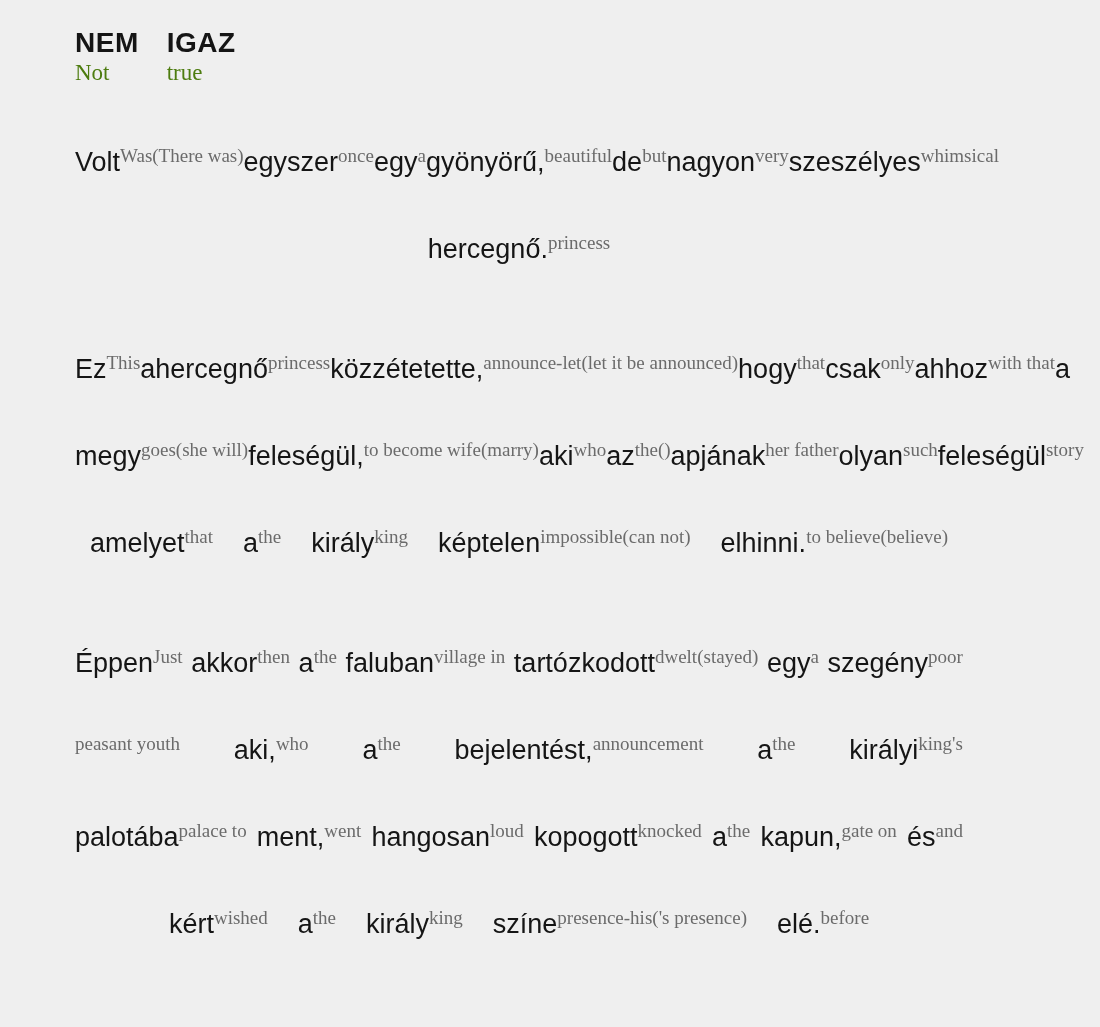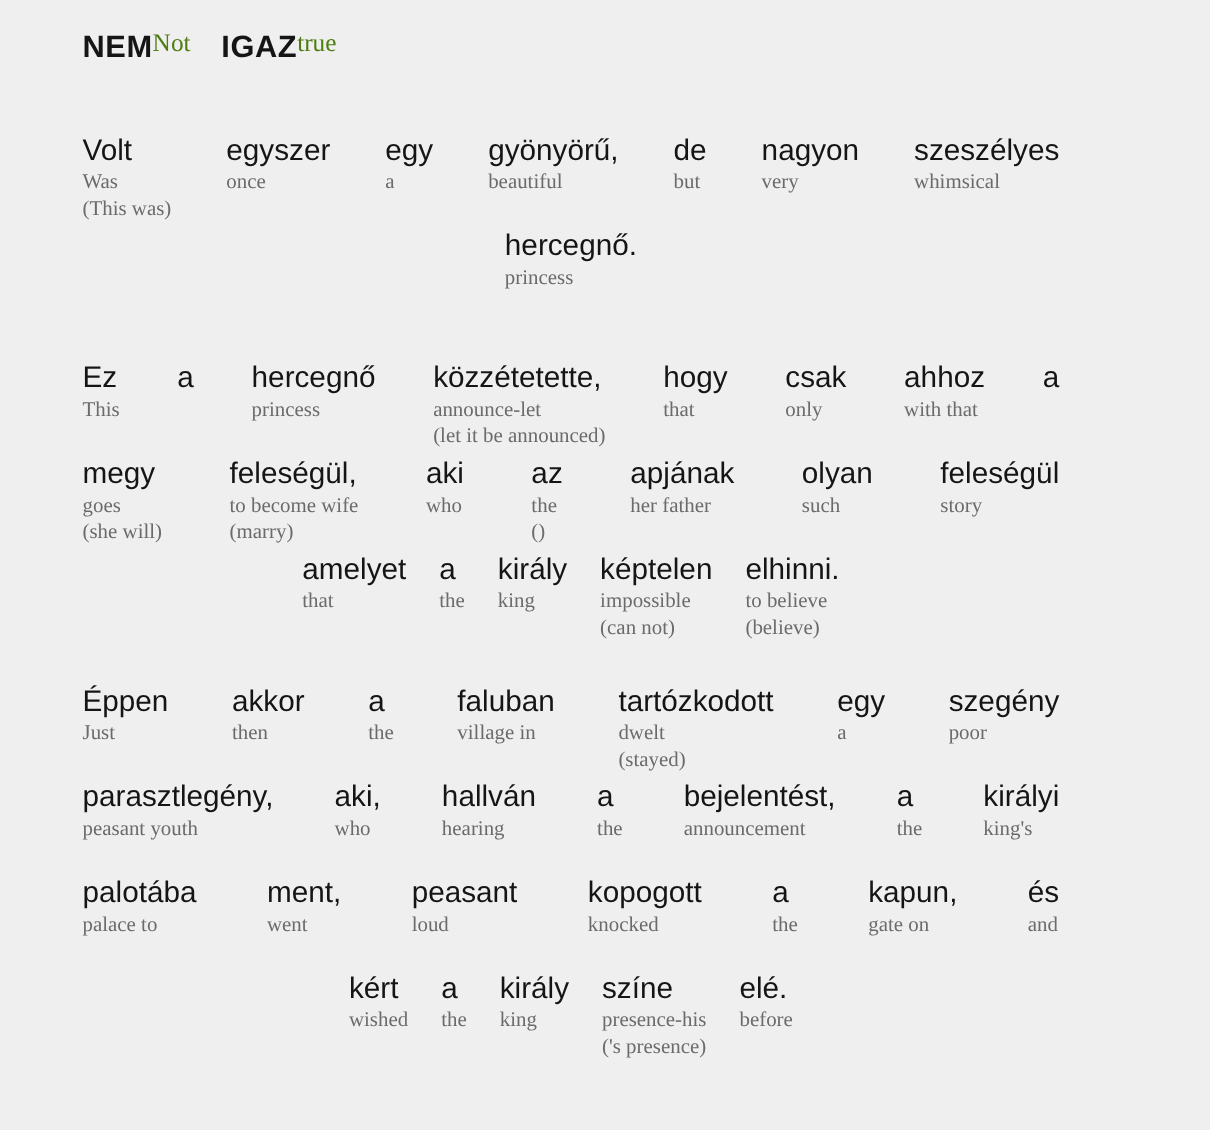--- a/index.html
+++ b/index.html
@@ -11,21 +11,21 @@
     box-sizing: border-box;
     padding: 26px 137px 20px 75px;
     font-family: "Liberation Sans", sans-serif;
   }
   .title-line {
     display: flex;
     justify-content: flex-start;
     gap: 28px;
     margin-bottom: 58px;
   }
-  .title-unit { display: flex; flex-direction: row; flex-shrink: 0; }
+  .title-unit { display: flex; flex-direction: column; flex-shrink: 0; }
   .title-hu {
     font-family: "Liberation Sans", sans-serif;
     font-weight: 700;
     font-size: 28px;
     line-height: 34px;
     letter-spacing: 0.5px;
     color: #151515;
     white-space: nowrap;
   }
   .title-gloss {
@@ -37,21 +37,21 @@
     white-space: nowrap;
   }
   .para { margin-bottom: 33px; }
   .line {
     display: flex;
     align-items: flex-start;
     height: 87px;
   }
   .line.justify { justify-content: space-between; }
   .line.left { justify-content: center; gap: 30px; }
-  .unit { display: flex; flex-direction: column; flex-shrink: 0; }
+  .unit { display: flex; flex-direction: row; flex-shrink: 0; }
   .hu {
     font-family: "Liberation Sans", sans-serif;
     font-size: 27px;
     line-height: 36px;
     color: #151515;
     white-space: nowrap;
   }
   .gloss {
     font-family: "Liberation Serif", serif;
     font-size: 19px;
@@ -72,21 +72,21 @@
       <span class="title-hu">IGAZ</span>
       <span class="title-gloss">true</span>
     </span>
   </div>
 <div id="paragraphs">
     <div class="para">
       <div class="line justify">
         <span class="unit">
           <span class="hu">Volt</span>
           <span class="gloss">Was</span>
-          <span class="gloss">(This was)</span>
+          <span class="gloss">(There was)</span>
         </span>
         <span class="unit">
           <span class="hu">egyszer</span>
           <span class="gloss">once</span>
         </span>
         <span class="unit">
           <span class="hu">egy</span>
           <span class="gloss">a</span>
         </span>
         <span class="unit">
@@ -232,32 +232,27 @@
           <span class="hu">egy</span>
           <span class="gloss">a</span>
         </span>
         <span class="unit">
           <span class="hu">szegény</span>
           <span class="gloss">poor</span>
         </span>
       </div>
       <div class="line justify">
         <span class="unit">
-          <span class="hu">parasztlegény,</span>
           <span class="gloss">peasant youth</span>
         </span>
         <span class="unit">
           <span class="hu">aki,</span>
           <span class="gloss">who</span>
         </span>
         <span class="unit">
-          <span class="hu">hallván</span>
-          <span class="gloss">hearing</span>
-        </span>
-        <span class="unit">
           <span class="hu">a</span>
           <span class="gloss">the</span>
         </span>
         <span class="unit">
           <span class="hu">bejelentést,</span>
           <span class="gloss">announcement</span>
         </span>
         <span class="unit">
           <span class="hu">a</span>
           <span class="gloss">the</span>
@@ -270,21 +265,21 @@
       <div class="line justify">
         <span class="unit">
           <span class="hu">palotába</span>
           <span class="gloss">palace to</span>
         </span>
         <span class="unit">
           <span class="hu">ment,</span>
           <span class="gloss">went</span>
         </span>
         <span class="unit">
-          <span class="hu">peasant</span>
+          <span class="hu">hangosan</span>
           <span class="gloss">loud</span>
         </span>
         <span class="unit">
           <span class="hu">kopogott</span>
           <span class="gloss">knocked</span>
         </span>
         <span class="unit">
           <span class="hu">a</span>
           <span class="gloss">the</span>
         </span>

